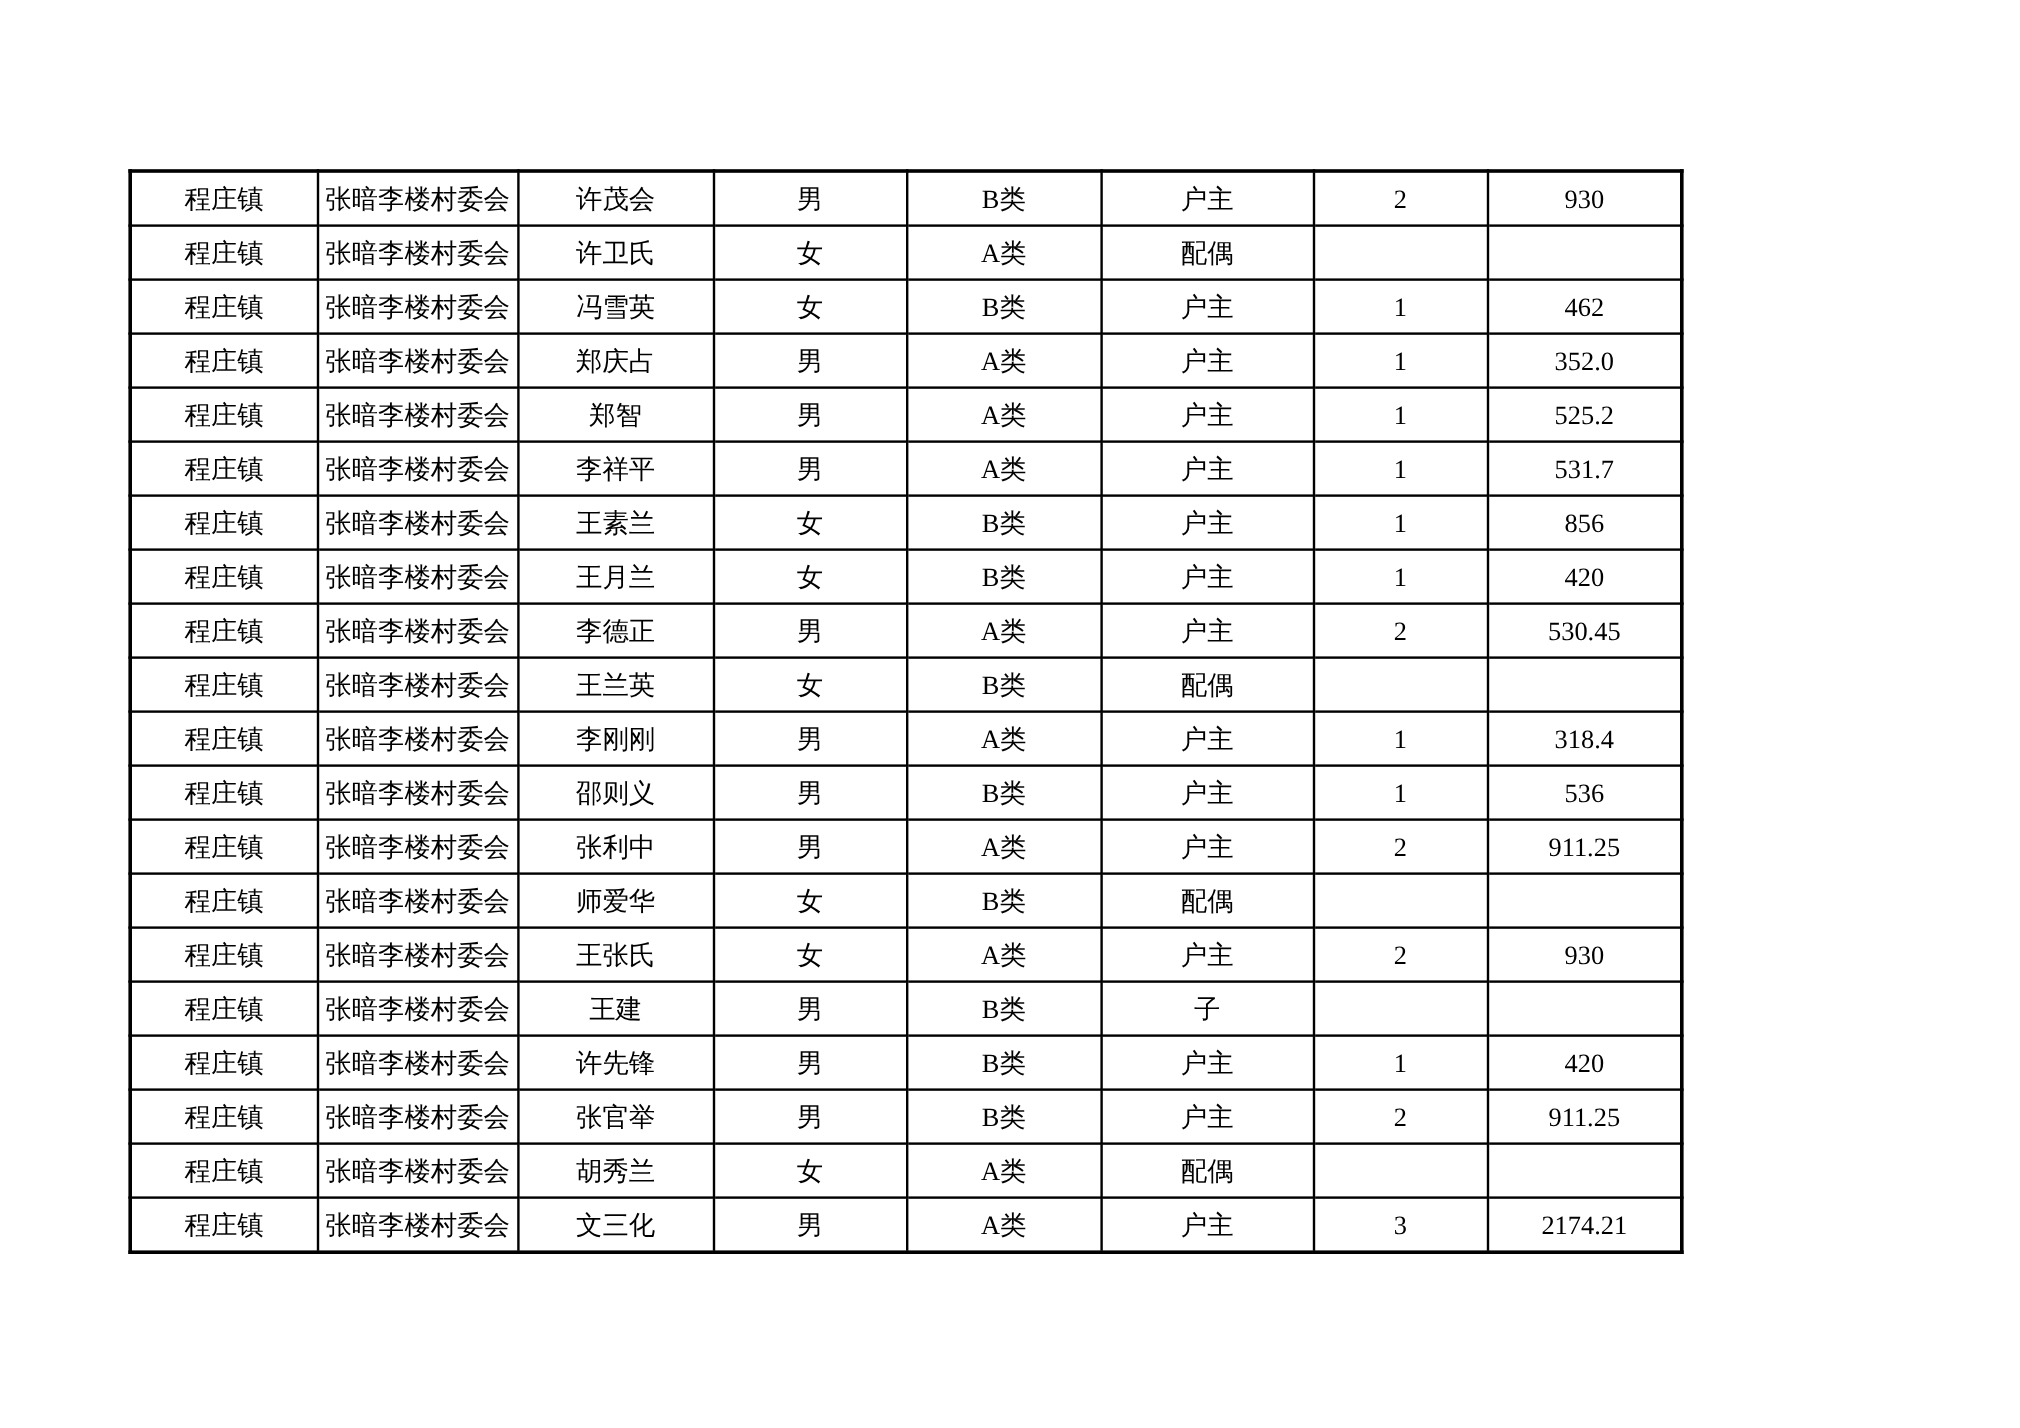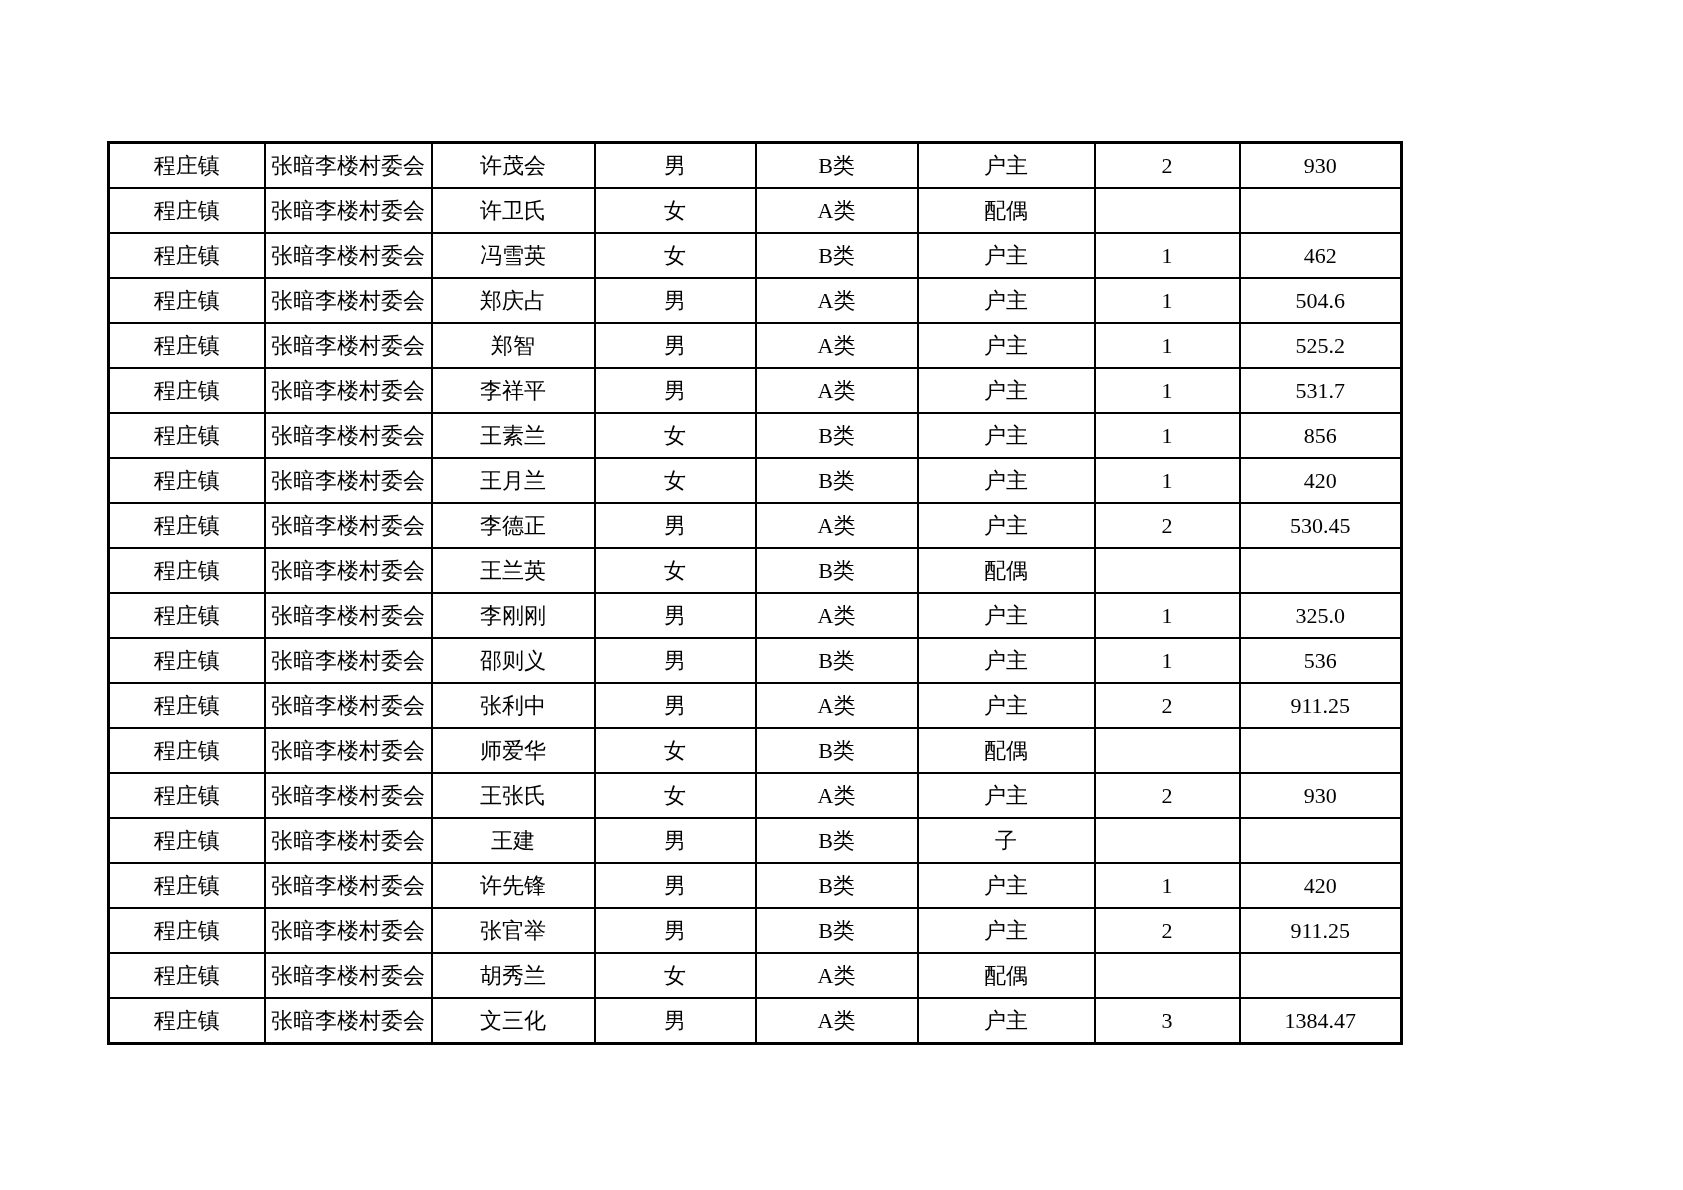--- a/index.html
+++ b/index.html
@@ -92,21 +92,21 @@
           <td>462</td>
         </tr>
         <tr>
           <td>程庄镇</td>
           <td>张暗李楼村委会</td>
           <td>郑庆占</td>
           <td>男</td>
           <td>A类</td>
           <td>户主</td>
           <td>1</td>
-          <td>504.6</td>
+          <td>352.0</td>
         </tr>
         <tr>
           <td>程庄镇</td>
           <td>张暗李楼村委会</td>
           <td>郑智</td>
           <td>男</td>
           <td>A类</td>
           <td>户主</td>
           <td>1</td>
           <td>525.2</td>
@@ -162,21 +162,21 @@
           <td></td>
         </tr>
         <tr>
           <td>程庄镇</td>
           <td>张暗李楼村委会</td>
           <td>李刚刚</td>
           <td>男</td>
           <td>A类</td>
           <td>户主</td>
           <td>1</td>
-          <td>325.0</td>
+          <td>318.4</td>
         </tr>
         <tr>
           <td>程庄镇</td>
           <td>张暗李楼村委会</td>
           <td>邵则义</td>
           <td>男</td>
           <td>B类</td>
           <td>户主</td>
           <td>1</td>
           <td>536</td>
@@ -252,17 +252,17 @@
           <td></td>
         </tr>
         <tr>
           <td>程庄镇</td>
           <td>张暗李楼村委会</td>
           <td>文三化</td>
           <td>男</td>
           <td>A类</td>
           <td>户主</td>
           <td>3</td>
-          <td>1384.47</td>
+          <td>2174.21</td>
         </tr>
       </tbody>
   </table>
 </div>
 
 </body></html>

